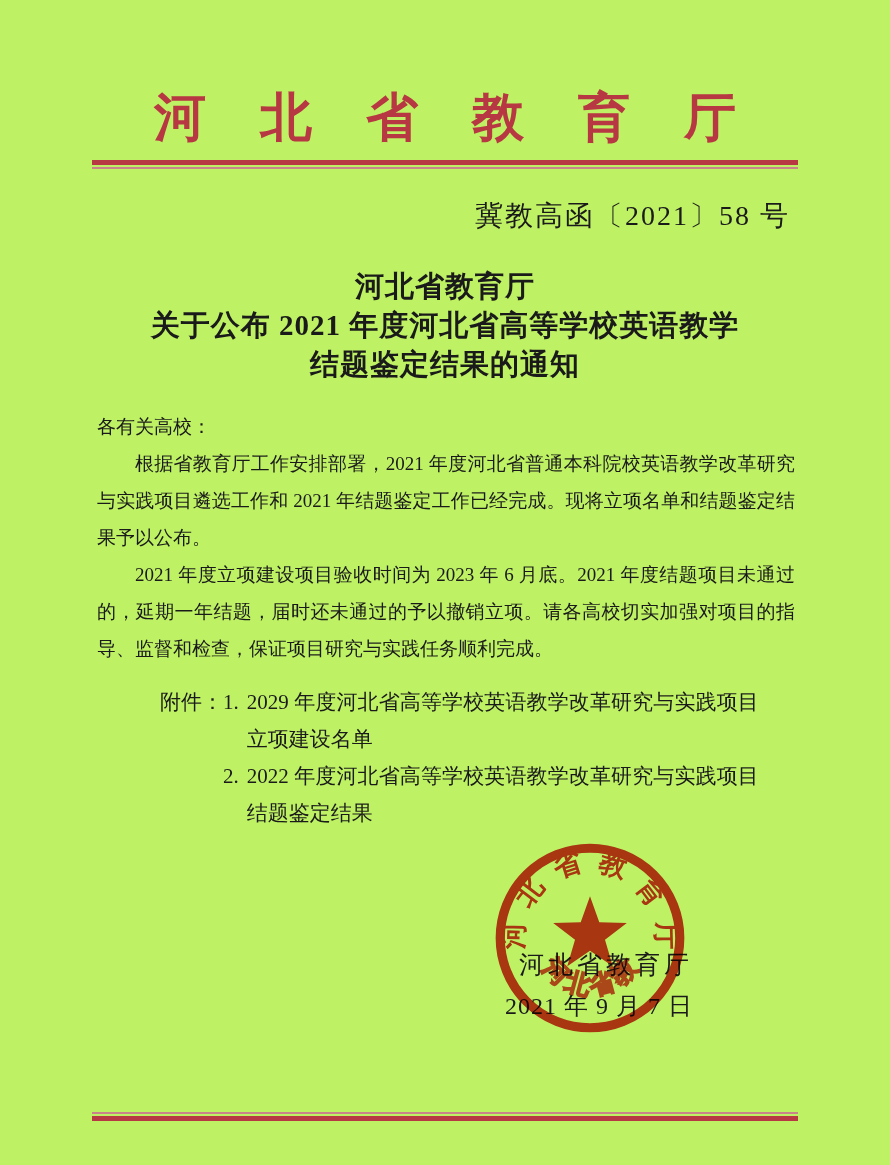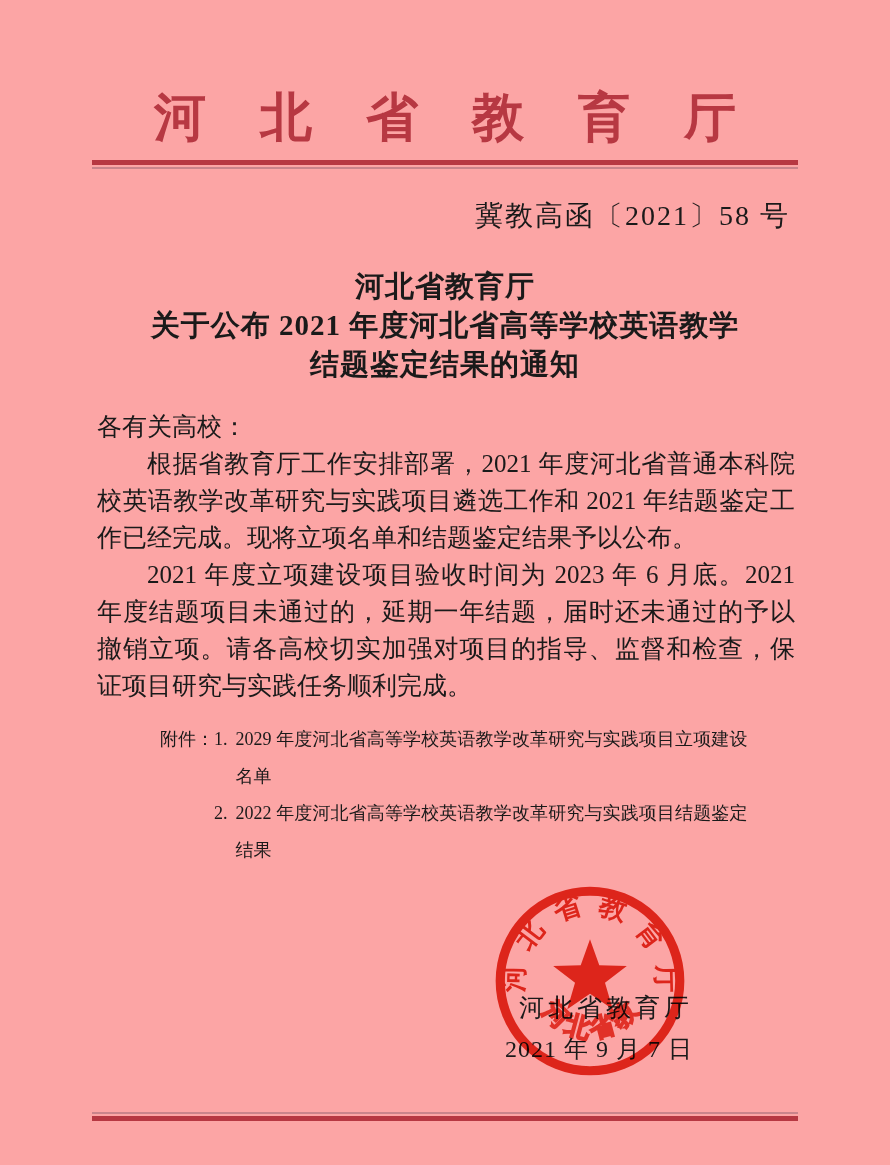--- a/index.html
+++ b/index.html
@@ -7,21 +7,21 @@
     --rule-light:#c9848b;
     --seal-red:#df2e1d;
     --text-black:#1a1a1a;
   }
   *{box-sizing:border-box;}
   html,body{margin:0;padding:0;background:#e9e9e9;}
   .page{
     position:relative;
     width:890px;height:1165px;
     margin:0 auto;
-    background:#fca5a5;
+    background:#bef264;
     overflow:hidden;
     font-family:"Liberation Serif","DejaVu Serif",serif;
     color:var(--text-black);
   }
   
   .letterhead{padding-top:88px;}
   .lh-org{
     text-align:center;
     font-size:52px;
     font-weight:bold;
@@ -47,31 +47,31 @@
     margin-top:32px;
     text-align:center;
     font-weight:bold;
     font-size:29px;
     line-height:39px;
     letter-spacing:1px;
   }
   
   .body-text{
     margin:24px 95px 0 97px;
-    font-size:25px;
+    font-size:19px;
     line-height:37px;
     text-align:justify;
   }
   .salutation{margin:0;}
   .para{margin:0;text-indent:2em;}
   
   .attachments{
     display:flex;
-    margin:17px 0 6px 160px;
-    font-size:18px;
+    margin:17px 0 0 160px;
+    font-size:21px;
     line-height:37px;
   }
   .att-label{flex:none;}
   .att-items{display:flex;flex-direction:column;}
   .att-item{display:flex;}
   .att-num{flex:none;margin-right:8px;}
   .att-text{width:512px;text-align:justify;}
   
   .sign-area{position:relative;height:250px;}
   .seal{

